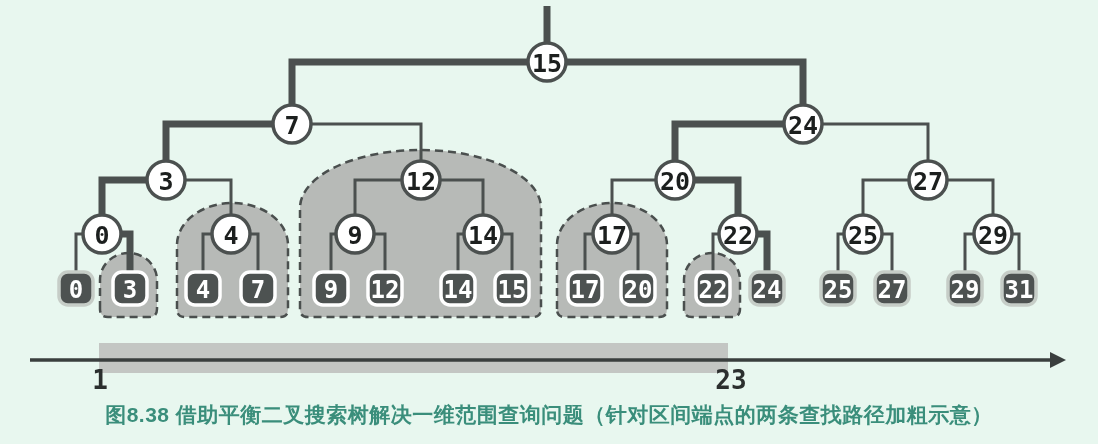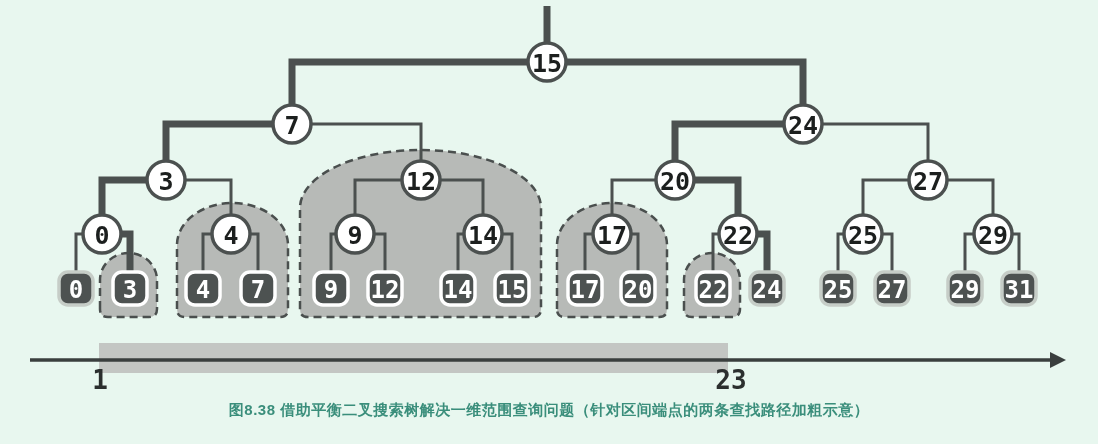--- a/index.html
+++ b/index.html
@@ -4,21 +4,21 @@
 <style>
   html,body{margin:0;padding:0;}
   body{width:1098px;height:444px;background:#e8f7ef;font-family:"DejaVu Sans Mono",monospace;overflow:hidden;}
   .stage{position:relative;width:1098px;height:444px;background:#e8f7ef;}
   svg{position:absolute;left:0;top:0;}
   .node-text{font-family:"DejaVu Sans Mono",monospace;font-weight:bold;font-size:25px;fill:#1c1f1e;}
   .leaf-text{font-family:"DejaVu Sans Mono",monospace;font-weight:bold;font-size:24px;fill:#ffffff;}
   .axis-text{font-family:"DejaVu Sans Mono",monospace;font-weight:bold;font-size:26px;fill:#2b2f2e;}
   .caption{position:absolute;left:0;right:0;top:401px;text-align:center;
            font-family:"Liberation Sans","DejaVu Sans",sans-serif;
-           font-weight:bold;font-size:15px;letter-spacing:0.5px;}
+           font-weight:bold;font-size:21px;letter-spacing:0.5px;}
 </style>
 </head>
 <body>
 
 <div class="stage">
   <svg id="diagram-svg" width="1098" height="444" viewBox="0 0 1098 444">
       <path d="M 100 309 L 100 280 A 28.5 27 0 0 1 157 280 L 157 309 Q 157 317 149 317 L 108 317 Q 100 317 100 309 Z" fill="#b7bab7" stroke="#4a4f4e" stroke-width="2.5" stroke-dasharray="8 5"></path>
       <path d="M 177 309 L 177 245 A 55.5 42 0 0 1 288 245 L 288 309 Q 288 317 280 317 L 185 317 Q 177 317 177 309 Z" fill="#b7bab7" stroke="#4a4f4e" stroke-width="2.5" stroke-dasharray="8 5"></path>
       <path d="M 300 309 L 300 208 A 120.5 58 0 0 1 541 208 L 541 309 Q 541 317 533 317 L 308 317 Q 300 317 300 309 Z" fill="#b7bab7" stroke="#4a4f4e" stroke-width="2.5" stroke-dasharray="8 5"></path>
       <path d="M 557 309 L 557 245 A 55 42 0 0 1 667 245 L 667 309 Q 667 317 659 317 L 565 317 Q 557 317 557 309 Z" fill="#b7bab7" stroke="#4a4f4e" stroke-width="2.5" stroke-dasharray="8 5"></path>

